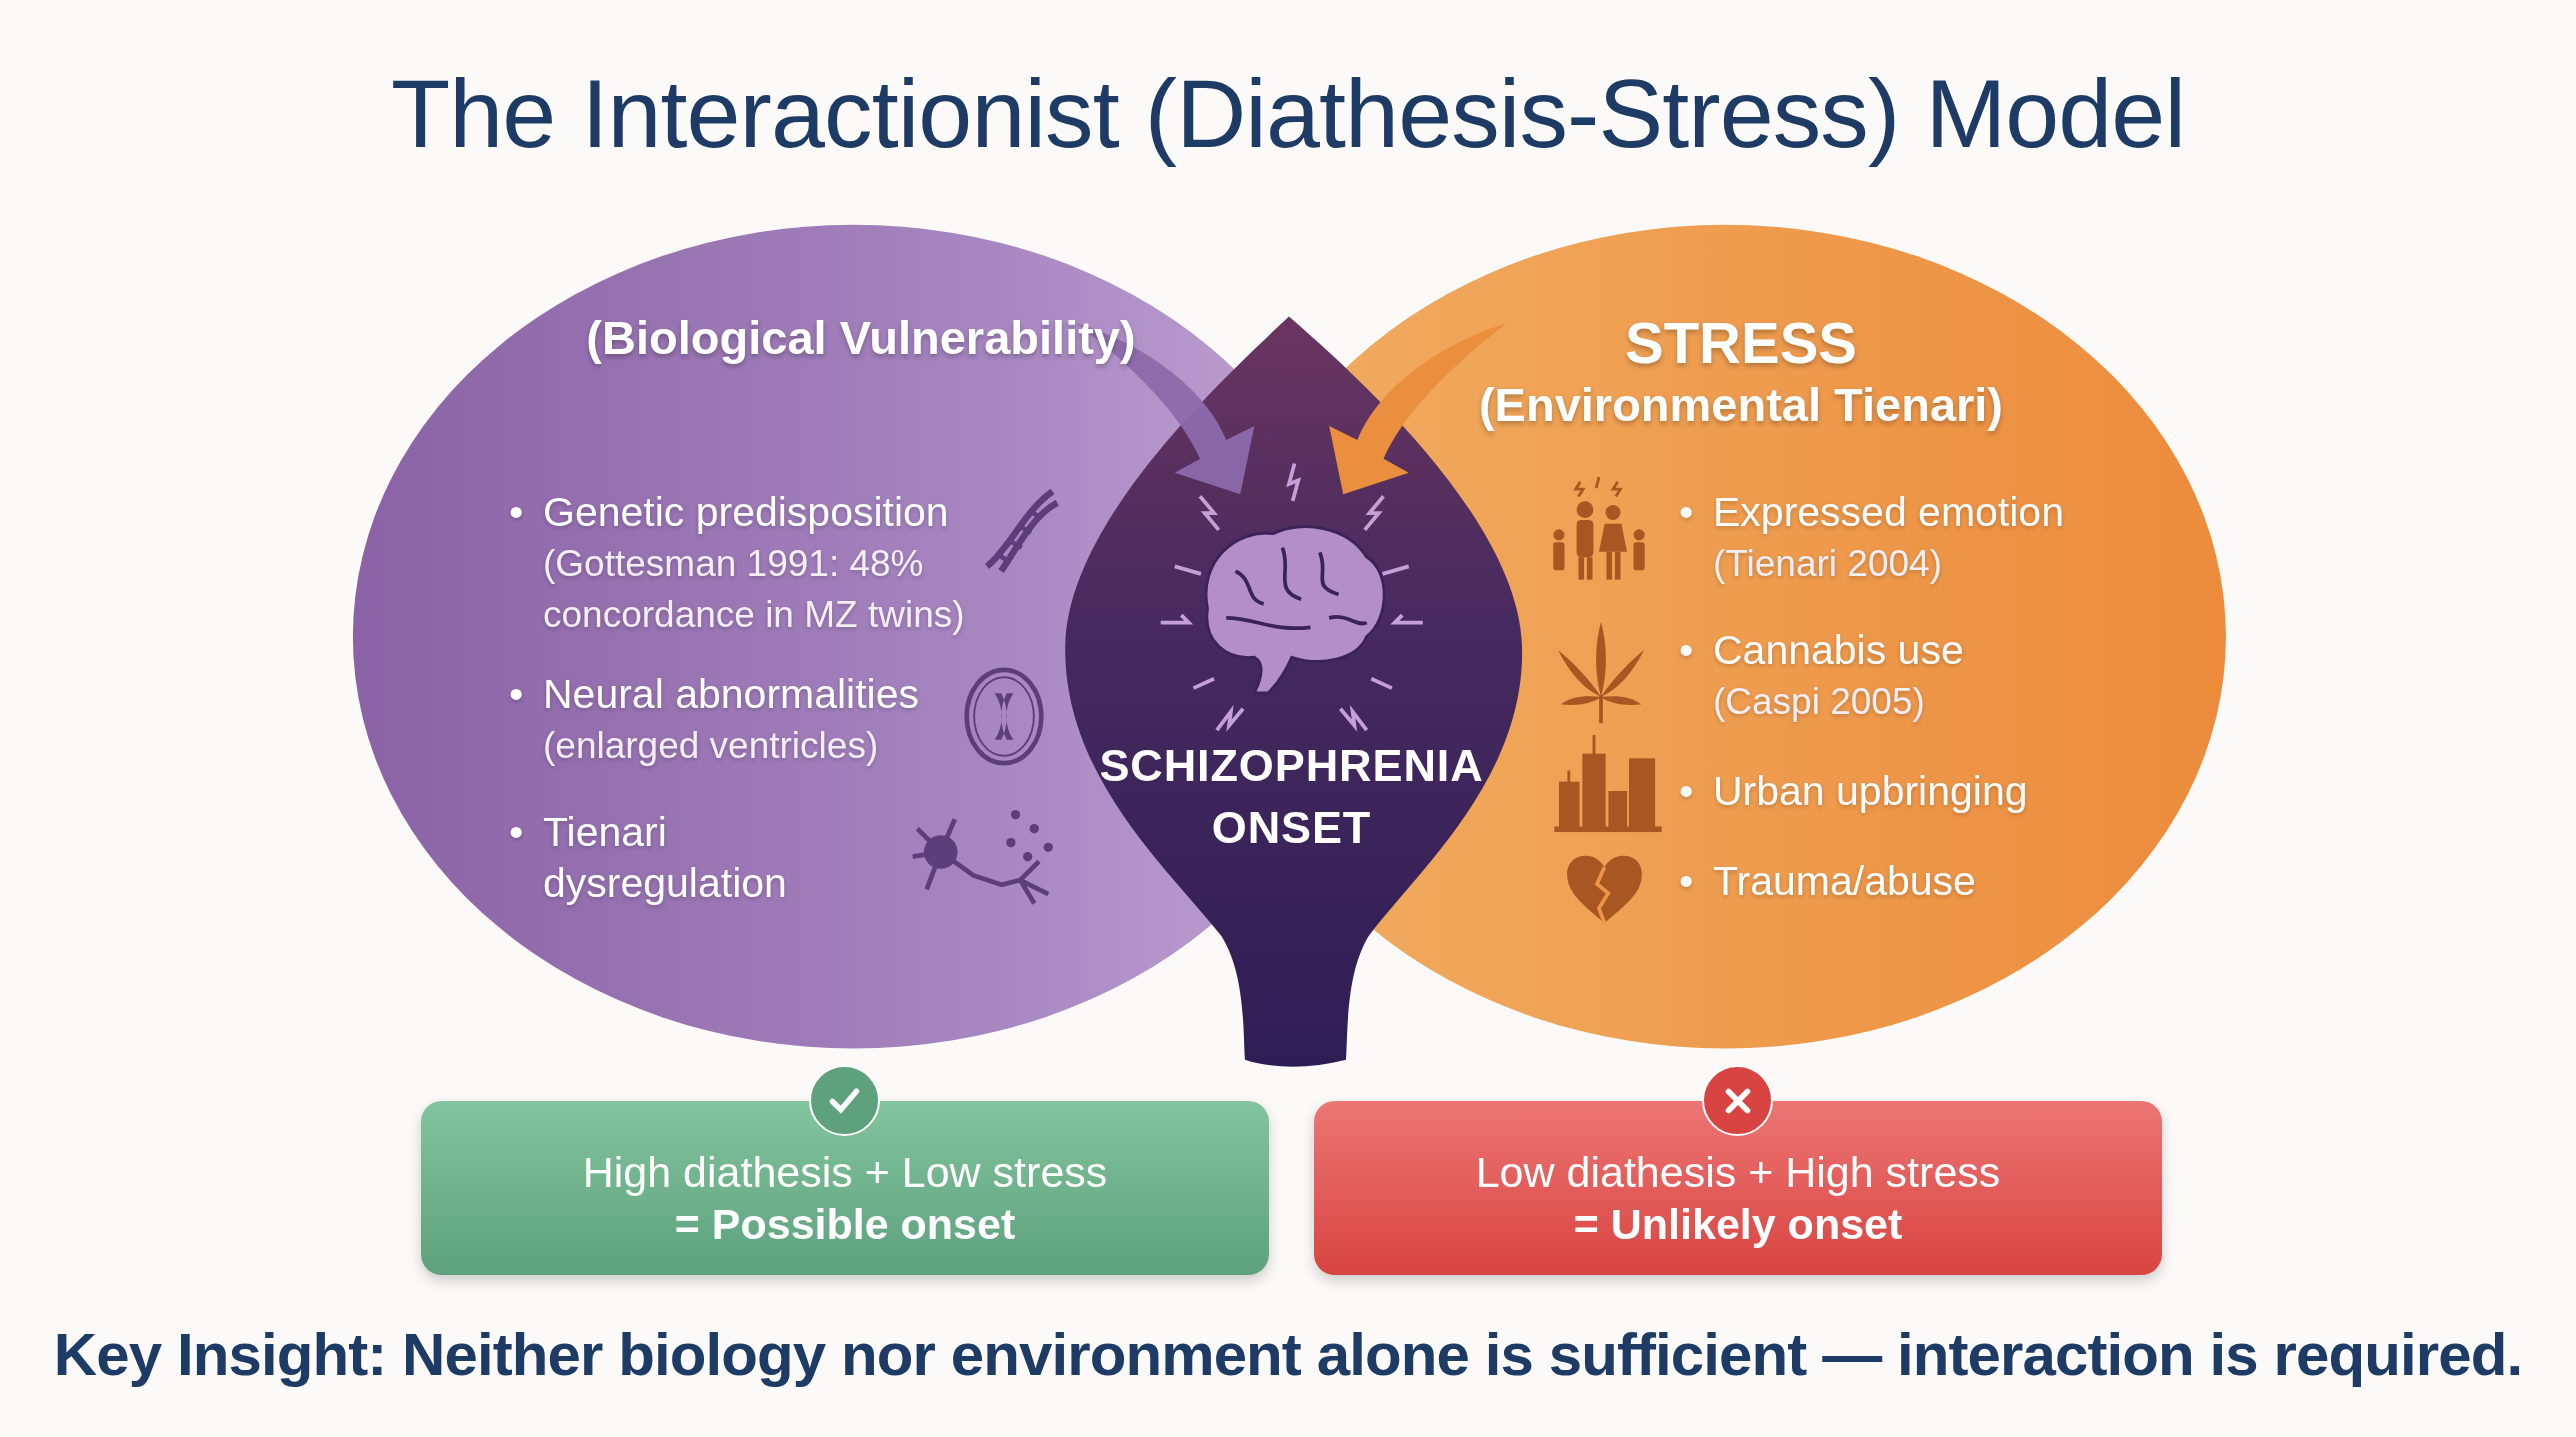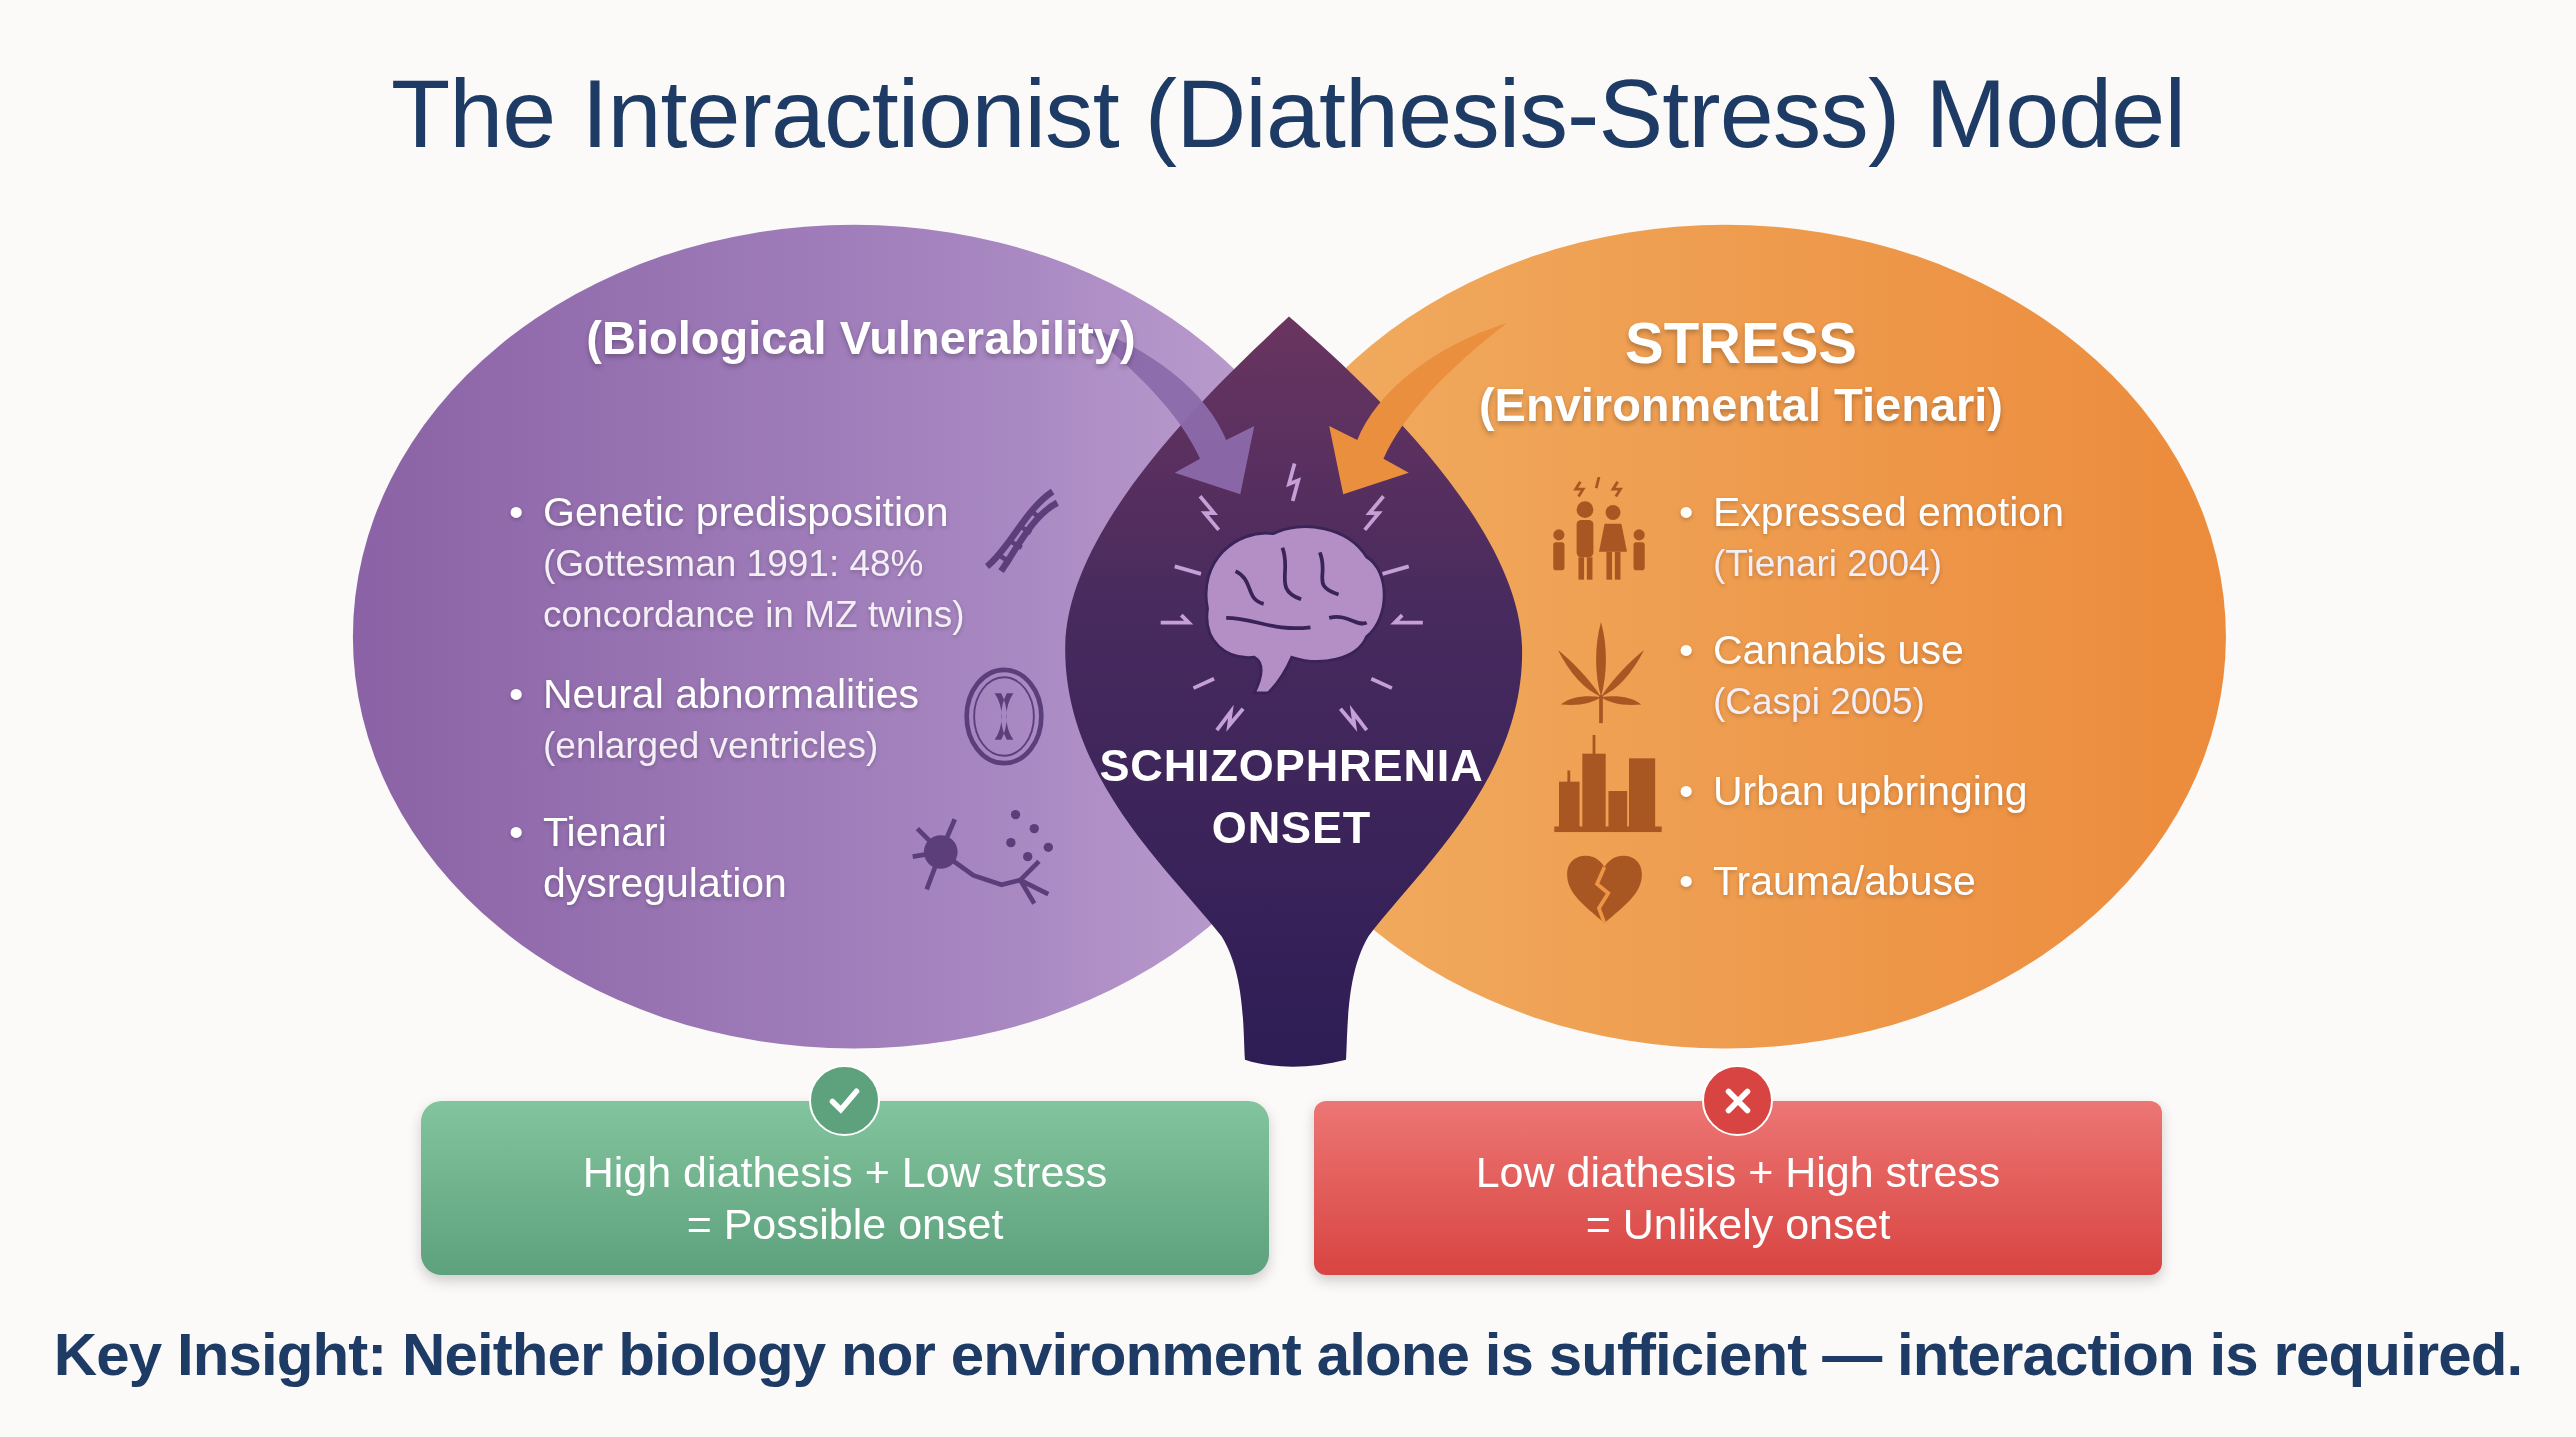--- a/index.html
+++ b/index.html
@@ -13,23 +13,23 @@
   .head .h2 { font-size:47px; line-height:58px; display:block; }
   .item { position:absolute; color:#fff; font-size:41px; line-height:51px; text-shadow:0 1.9px 4.7px rgba(0,0,0,0.2); }
   .item .bullet { position:absolute; left:-34px; top:0; }
   .item .sub { display:block; font-size:37px; line-height:51px; color:#f4eef6; }
   .center-label { position:absolute; left:1076px; width:431px; top:735px; text-align:center; color:#fff;
                   font-size:45px; font-weight:700; line-height:62px; letter-spacing:0.9px; }
   .icon { position:absolute; }
   .box { position:absolute; top:1101px; height:174px; border-radius:20.6px; box-shadow:0 5.6px 13px rgba(0,0,0,0.18);
          text-align:center; color:#fff; }
   .box.green { left:421px; width:848px; background:linear-gradient(#82c49d,#5da17d); }
-  .box.red { left:1314px; width:848px; background:linear-gradient(#ec7674,#d84441);border-radius:12px; }
+  .box.red { left:1314px; width:848px; background:linear-gradient(#ec7674,#d84441); }
   .box .line1 { display:block; margin-top:45px; font-size:43px; line-height:52px; }
-  .box .line2 { display:block; font-size:43px; font-weight:400; line-height:52px; }
+  .box .line2 { display:block; font-size:43px; font-weight:700; line-height:52px; }
   .badge { position:absolute; top:-36px; left:50%; margin-left:-36px; width:67px; height:67px; border-radius:50%;
            border:2.8px solid #fff; display:flex; align-items:center; justify-content:center; }
   .box.green .badge { background:#5da17d; }
   .box.red .badge { background:#d84441; }
   .insight { position:absolute; left:0; width:2576px; top:1320px; text-align:center; font-size:60px; font-weight:700;
              color:#1d3b64; letter-spacing:-0.9px; }
 </style>
 </head>
 <body>
 

